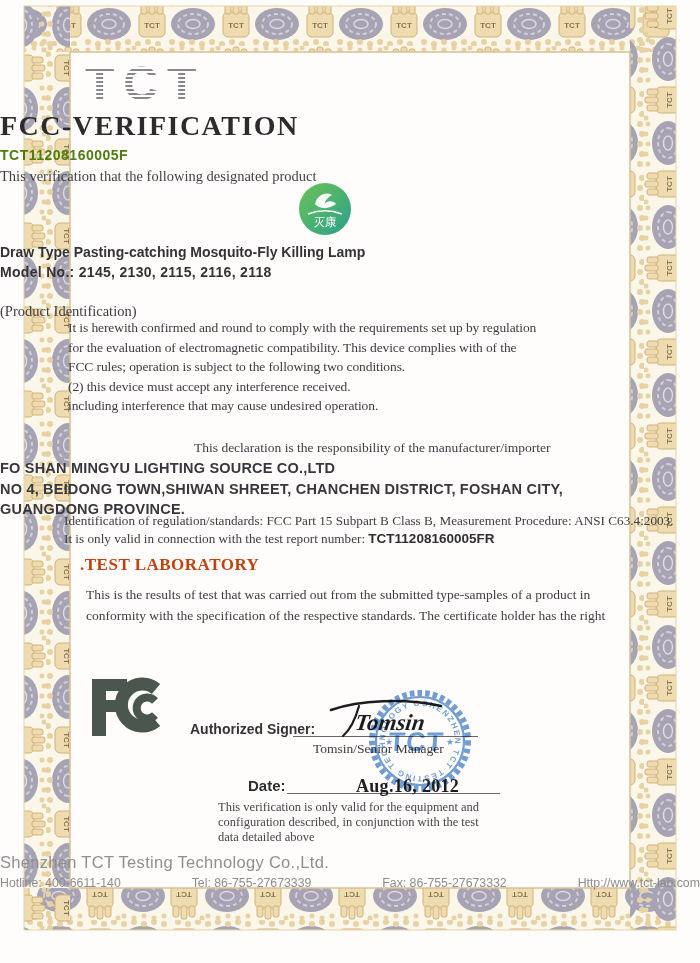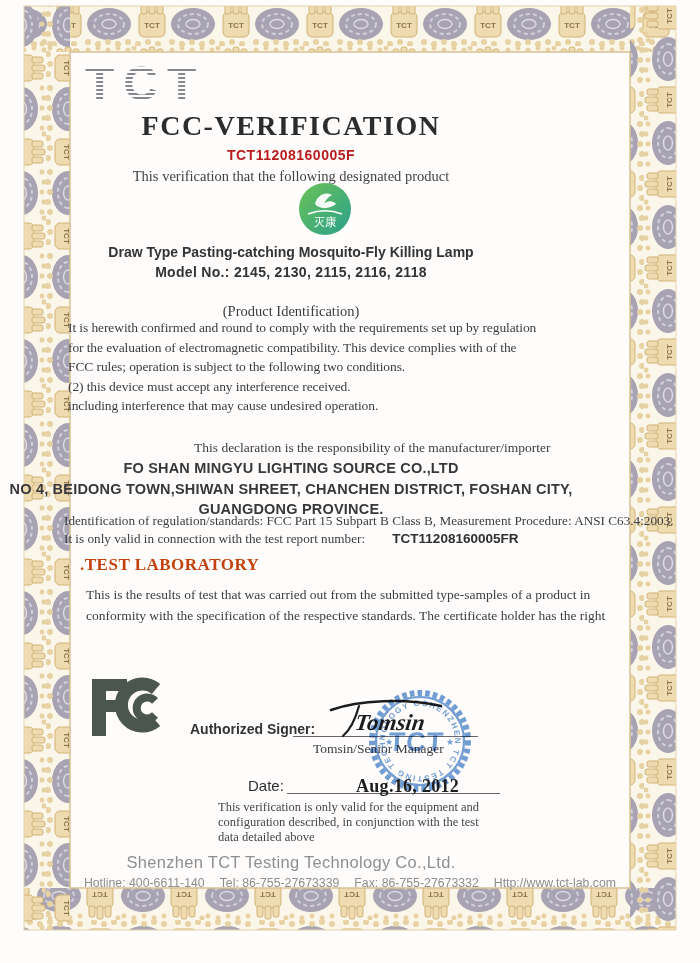--- a/index.html
+++ b/index.html
@@ -2,65 +2,65 @@
 <html><head>
 <meta charset="utf-8">
 <style>
   html,body{margin:0;padding:0;}
   body{
     width:700px;height:963px;position:relative;overflow:hidden;
     background:#fefdfb;
     font-family:"Liberation Serif",serif;color:#3c3c42;
   }
   .abs{position:absolute;}
-  .center{left:0;width:582px;text-align:center;}
+  .center{left:0;width:582px;}
   .sans{font-family:"Liberation Sans",sans-serif;}
 
   
   .tct-logo{left:85px;top:60px;font-family:"Liberation Sans",sans-serif;
     font-weight:bold;font-size:48px;line-height:1;letter-spacing:9px;color:#87878f;}
   .tct-logo::after{content:"";position:absolute;inset:-3px -2px;
     background:repeating-linear-gradient(to bottom,rgba(254,253,251,0) 0 2px,#fefdfb 2px 4px);}
 
   .title{top:110px;font-weight:bold;font-size:28px;letter-spacing:1.5px;color:#2c2c2e;}
-  .cert-no{top:147px;font-weight:bold;font-size:14px;letter-spacing:.5px;color:#b91c1c;}
+  .cert-no{top:147px;font-weight:bold;font-size:14px;letter-spacing:.5px;color:#4d7c0f;}
   .subtitle{top:168px;font-size:14.5px;color:#3f3f45;}
 
   .brand-seal{left:298px;top:182px;}
 
   .product-name{top:244px;font-weight:bold;font-size:14px;color:#333336;}
   .product-models{top:264px;font-weight:bold;font-size:14px;color:#333336;letter-spacing:.3px;}
   .prod-id{top:303px;font-size:14.5px;}
 
   .para1{left:68px;top:318px;font-size:13.5px;line-height:19.6px;letter-spacing:-0.1px;white-space:nowrap;}
   .resp{left:194px;top:440px;font-size:13.5px;}
 
   .mfr{top:458px;font-weight:bold;font-size:14.5px;line-height:20.5px;color:#38383c;letter-spacing:.2px;}
 
   .regulation{left:64px;top:512px;font-size:13.2px;line-height:18px;white-space:nowrap;}
-  .report-number{font-family:"Liberation Sans",sans-serif;font-weight:bold;font-size:13.5px;color:#2f2f33;margin-left:24px;}
+  .report-number{font-family:"Liberation Sans",sans-serif;font-weight:bold;font-size:13.5px;color:#2f2f33;}
 
   .lab-heading{left:80px;top:555px;font-weight:bold;font-size:17px;letter-spacing:.5px;color:#c2410c;}
   .para2{left:86px;top:585px;font-size:13.5px;line-height:20.6px;white-space:nowrap;}
 
   .fcc-logo{left:90px;top:676px;}
   .signer-label{left:190px;top:721px;font-weight:bold;font-size:14px;color:#333336;}
   .sign-line{left:293px;top:736px;width:185px;border-bottom:1.5px solid #66666c;height:0;}
   .signature-svg{left:325px;top:697px;}
   .signer-title{left:313px;top:741px;font-size:13.5px;color:#3b3b41;}
   .stamp{left:368px;top:689px;opacity:.88;mix-blend-mode:multiply;}
 
-  .date-label{left:248px;top:777px;font-weight:normal;font-size:15px;color:#2e2e32;}
+  .date-label{left:248px;top:777px;font-weight:bold;font-size:15px;color:#2e2e32;}
   .date-line{left:287px;top:793px;width:213px;border-bottom:1.5px solid #66666c;height:0;}
   .date-value{left:356px;top:776px;font-weight:bold;font-size:18px;color:#1d1d20;letter-spacing:.3px;}
 
   .notes{left:218px;top:800px;font-size:12.5px;line-height:15.2px;color:#44444a;}
 
   .footer-company{top:853px;font-size:16.5px;color:#8f8f92;letter-spacing:.3px;}
-  .footer-contact{top:876px;left:0;width:700px;display:flex;justify-content:center;gap:15px;
+  .footer-contact{top:876px;left:0;width:700px;display:flex;justify-content:space-between;gap:15px;
     font-size:12.3px;color:#8d8d90;}
 </style>
 </head>
 <body>
 
 <svg class="abs" style="left:0;top:0" width="700" height="963" viewBox="0 0 700 963">
   <defs>
     <g id="motif">
       <ellipse cx="25" cy="24" rx="22" ry="16" fill="#a7a3b2"></ellipse>
       <ellipse cx="25" cy="24" rx="15" ry="10" fill="none" stroke="#d2cfdd" stroke-width="2" stroke-dasharray="4 3"></ellipse>

